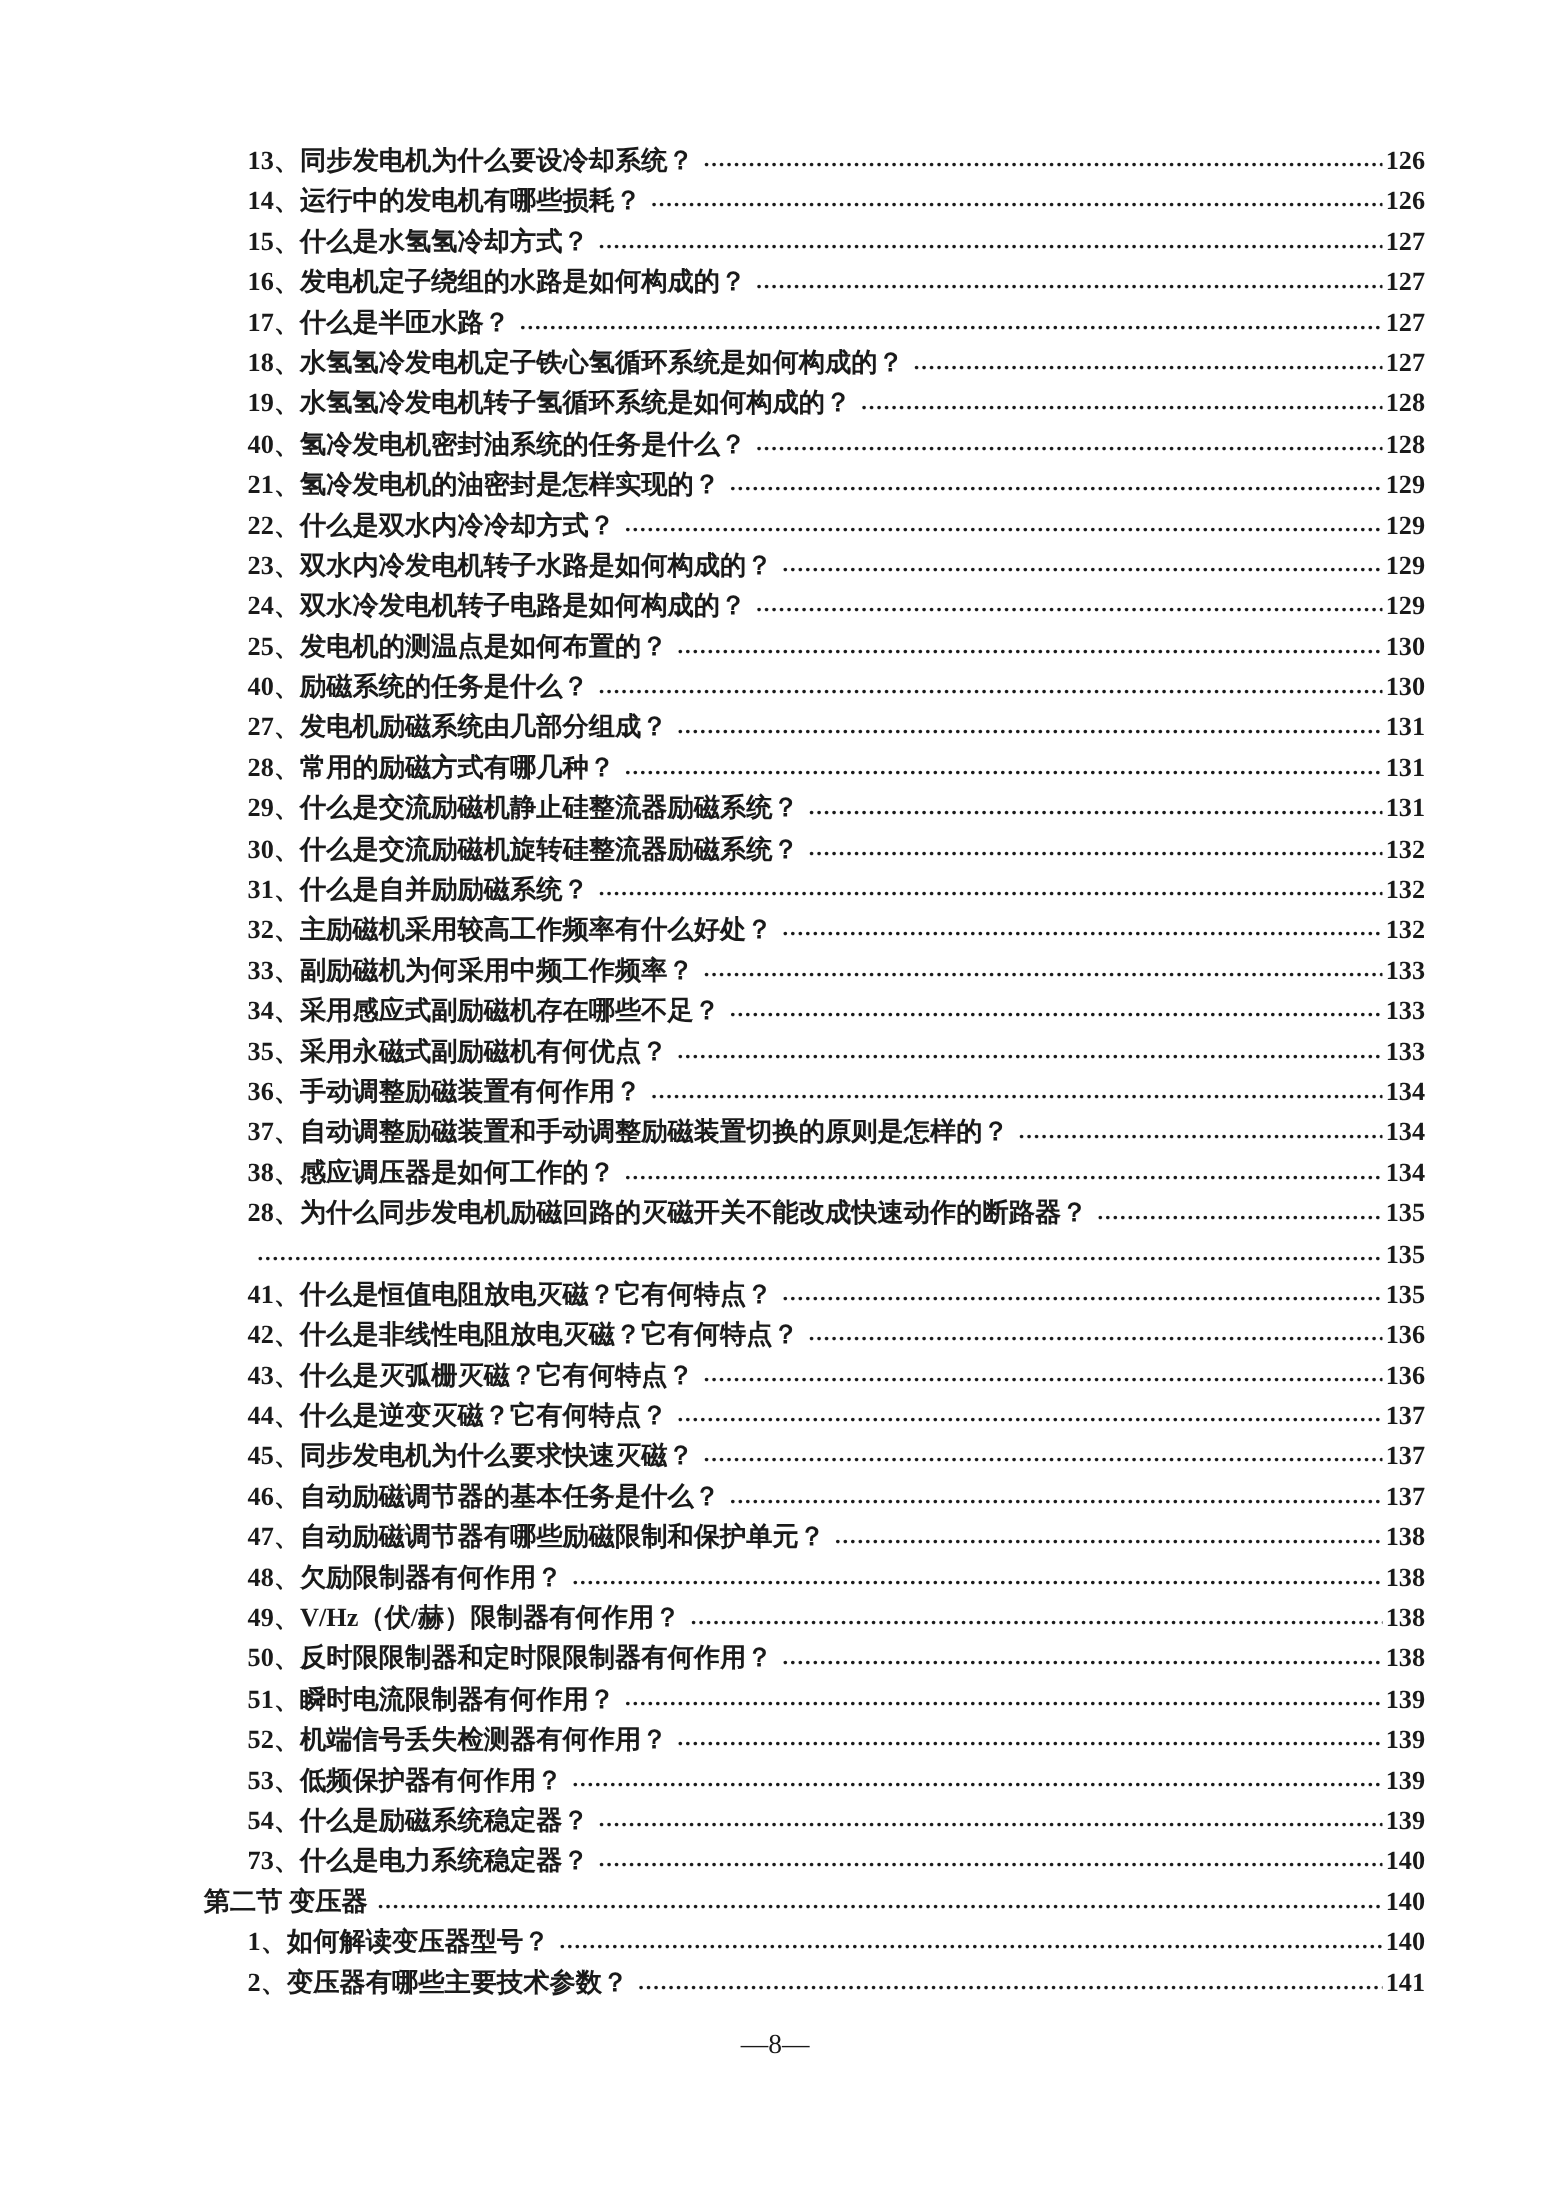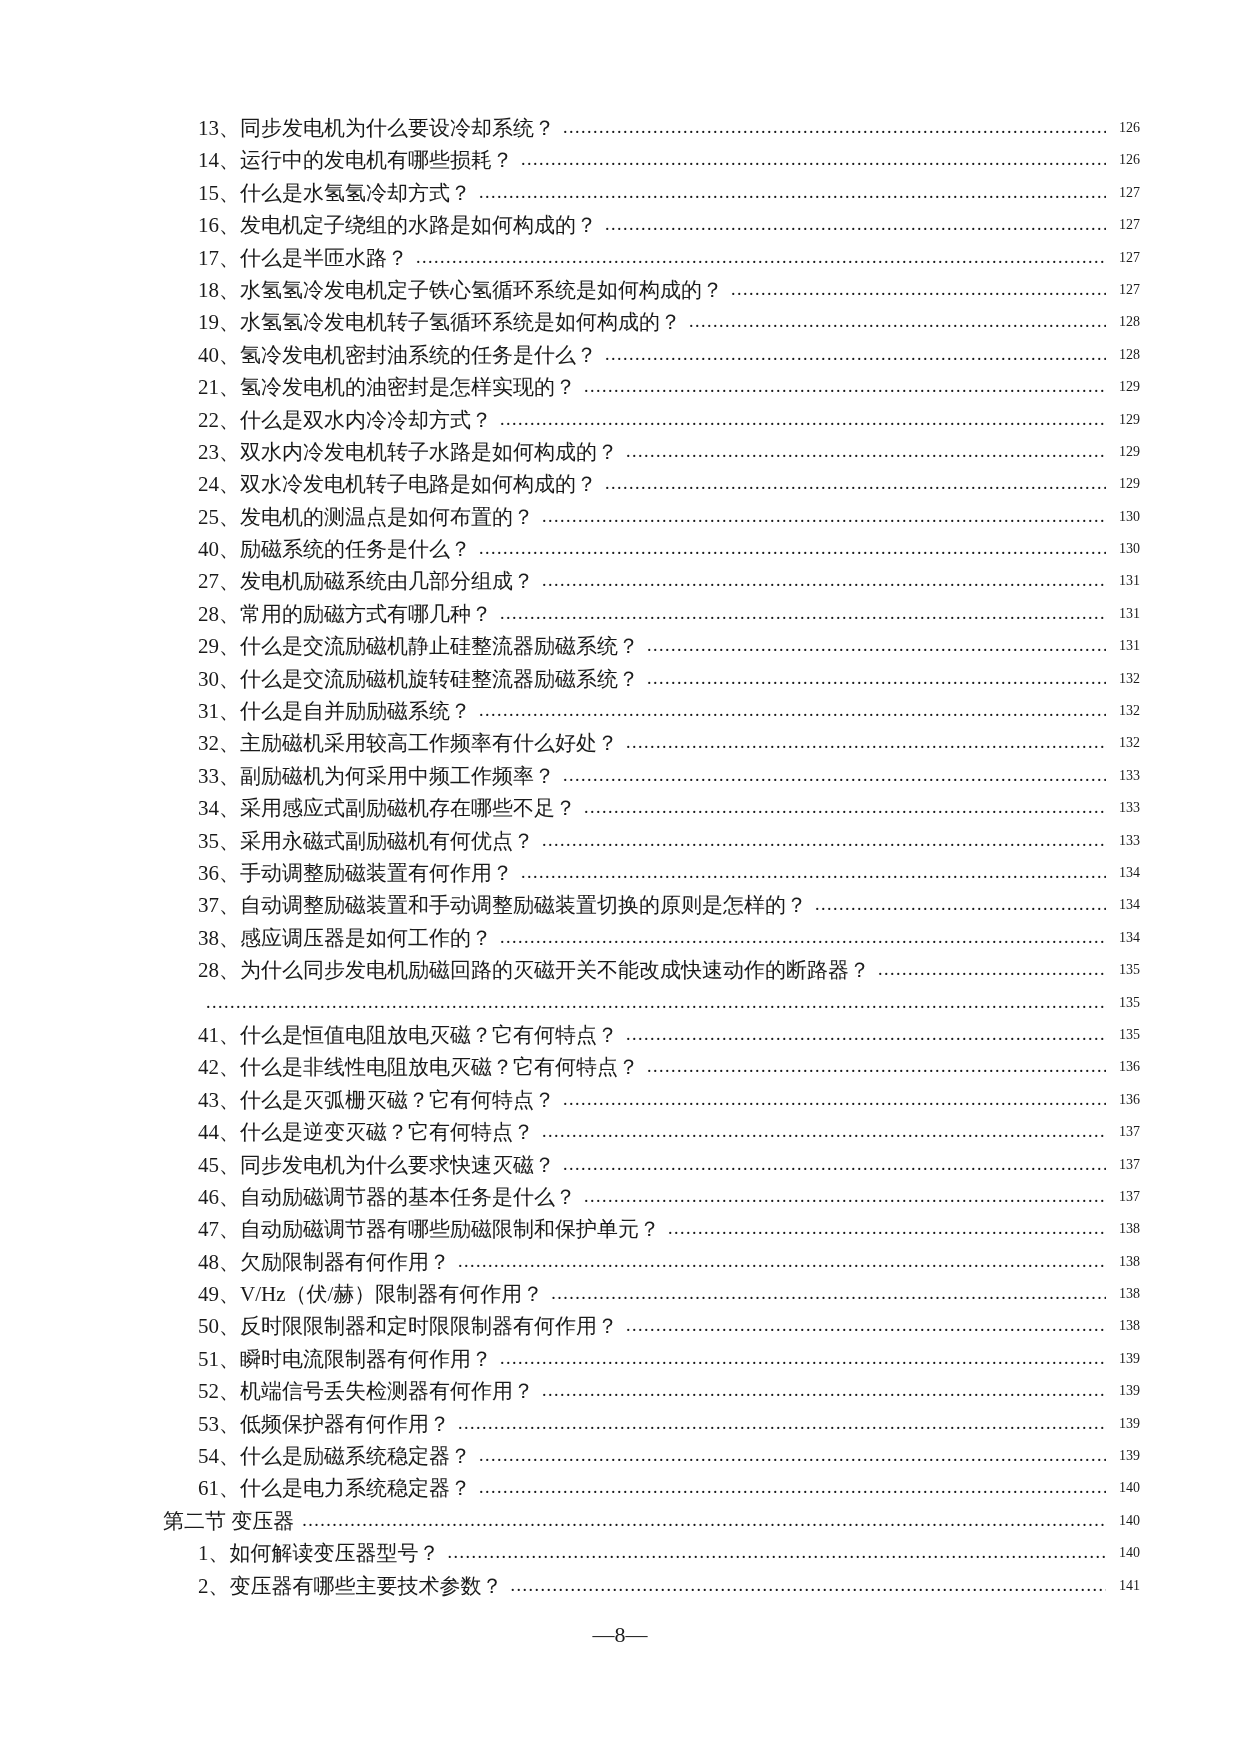--- a/index.html
+++ b/index.html
@@ -16,25 +16,26 @@
     overflow: hidden;
   }
   .page {
     position: absolute;
     top: 112px;
     left: 163px;
     right: 100px;
   }
   .toc-row {
     display: flex;
-    align-items: center;
+    align-items: flex-end;
     height: 32.4px;
     font-size: 21px;
     line-height: 32.4px;
     white-space: nowrap;
+    font-weight: bold;
   }
   .toc-row.item {
     padding-left: 35px;
   }
   .toc-row.section {
     padding-left: 0;
   }
   .toc-label {
     flex: 0 0 auto;
   }
@@ -50,21 +51,21 @@
     font-size: 18px;
     letter-spacing: 1.5px;
     color: #1a1a1a;
     transform: translateY(-1px);
   }
   .toc-dots::after {
     content: "..................................................................................................................................................................................................................................................";
   }
   .toc-page {
     flex: 0 0 auto;
-    font-size: 14px;
+    font-size: 21px;
     text-align: right;
     min-width: 34px;
   }
   .footer {
     position: absolute;
     bottom: 0;
     left: 0;
     width: 1240px;
     top: 1622px;
     text-align: center;
@@ -364,21 +365,21 @@
   </div>
 
   <div class="toc-row item">
     <span class="toc-label">54、什么是励磁系统稳定器？</span>
     <span class="toc-gap"></span>
     <span class="toc-dots"></span>
     <span class="toc-page">139</span>
   </div>
 
   <div class="toc-row item">
-    <span class="toc-label">61、什么是电力系统稳定器？</span>
+    <span class="toc-label">73、什么是电力系统稳定器？</span>
     <span class="toc-gap"></span>
     <span class="toc-dots"></span>
     <span class="toc-page">140</span>
   </div>
 
   <div class="toc-row section">
     <span class="toc-label">第二节 变压器</span>
     <span class="toc-gap"></span>
     <span class="toc-dots"></span>
     <span class="toc-page">140</span>

